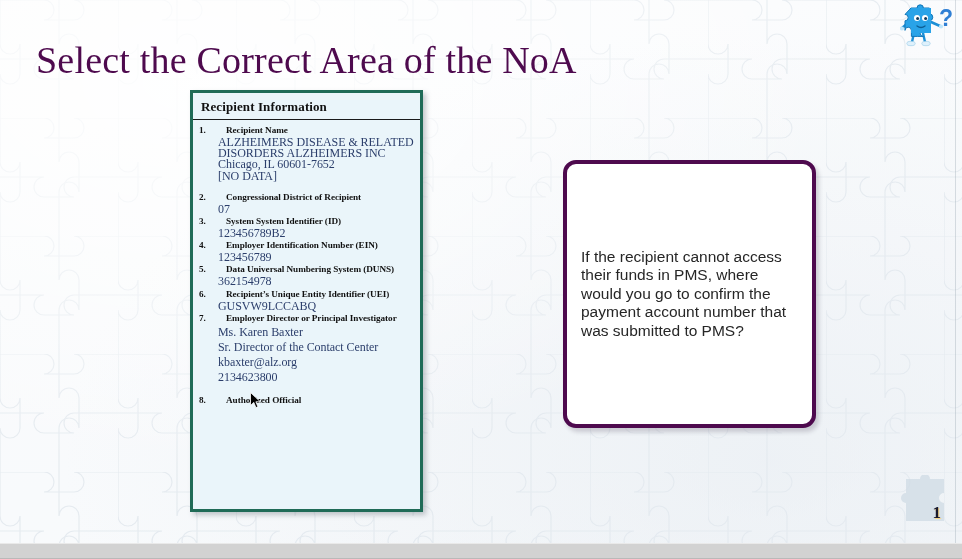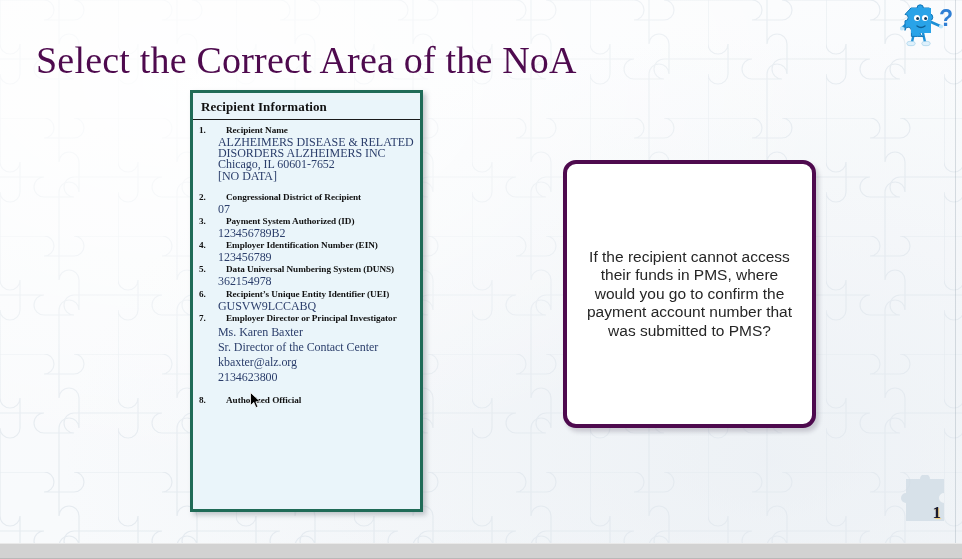--- a/index.html
+++ b/index.html
@@ -139,21 +139,20 @@
     display: flex;
     align-items: center;
     justify-content: center;
     padding: 10px 14px;
   }
 
   #question-text {
     font-size: 15.5px;
     line-height: 18.5px;
     color: #262626;
-    text-align: center;
     font-family: "Liberation Sans", sans-serif;
   }
 
   
   #mascot {
     position: absolute;
     right: 8px;
     top: 2px;
     width: 54px;
     height: 46px;
@@ -274,21 +273,21 @@
             <span class="noa-num">2.</span>
             <span class="noa-label">Congressional District of Recipient</span>
           </div>
           <div class="noa-values">
             <div class="noa-value">07</div>
           </div>
         </div>
         <div class="noa-field">
           <div class="noa-field-head">
             <span class="noa-num">3.</span>
-            <span class="noa-label">Payment System Authorized (ID)</span>
+            <span class="noa-label">System System Identifier (ID)</span>
           </div>
           <div class="noa-values">
             <div class="noa-value">123456789B2</div>
           </div>
         </div>
         <div class="noa-field">
           <div class="noa-field-head">
             <span class="noa-num">4.</span>
             <span class="noa-label">Employer Identification Number (EIN)</span>
           </div>

